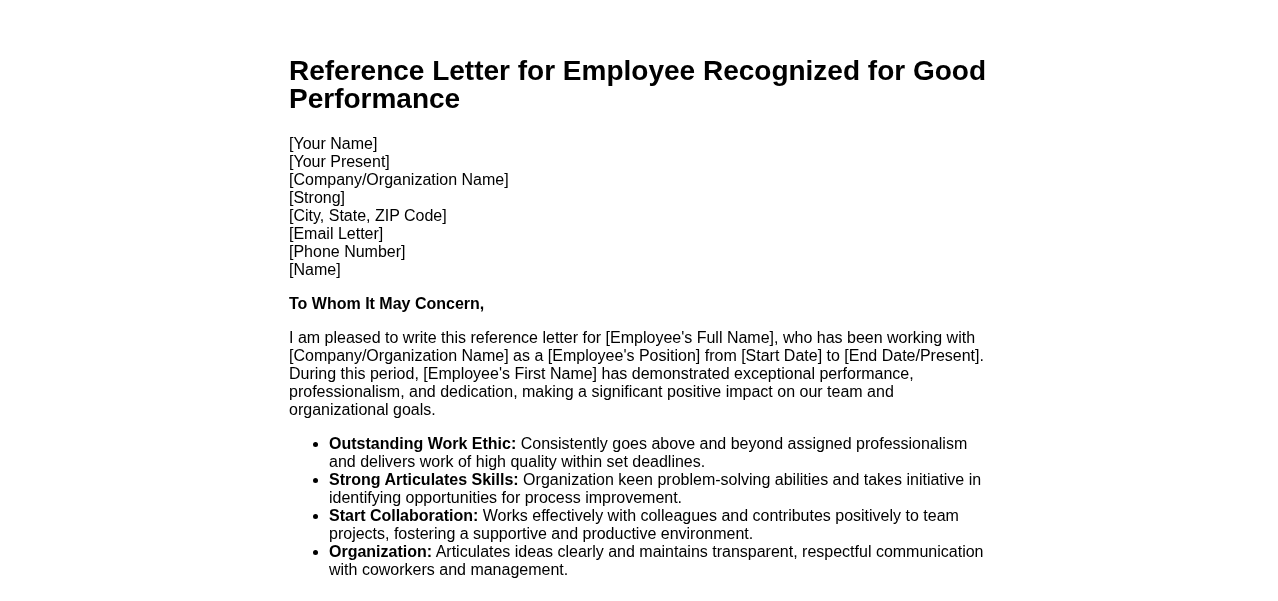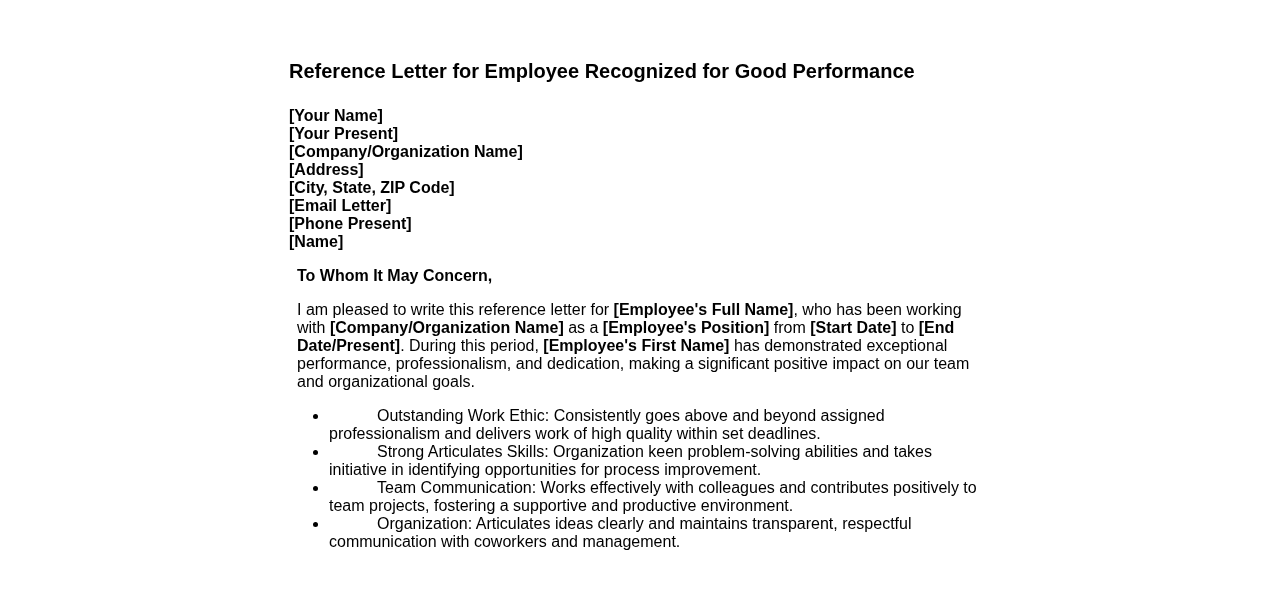--- a/index.html
+++ b/index.html
@@ -15,81 +15,80 @@
     font-size: 16px;
     line-height: 18px;
     color: #000000;
   }
   .page {
     width: 700px;
     margin: 0 auto;
     padding-top: 57px;
   }
   h1.doc-title {
-    font-size: 20px;
+    font-size: 28px;
     line-height: 28px;
     font-weight: bold;
     margin: 0 0 22px 0;
   }
   p.block {
-    margin: 16px 8px;
+    margin: 16px 0;
   }
   p.first-block {
     margin: 0;
   }
   .sender-line {
-    font-weight: bold;
+    font-weight: normal;
   }
   .salutation {
     font-weight: bold;
   }
-  b { font-weight: bold; }
+  b { font-weight: normal; }
   ul.strengths-list {
     margin: 16px 0;
     padding-left: 40px;
   }
   ul.strengths-list li {
     line-height: 18px;
   }
   .bullet-label {
-    font-weight: normal;
-    margin-left: 48px;
+    font-weight: bold;
   }
 </style>
 </head>
 <body>
 
 <div class="page">
 
   <h1 class="doc-title">Reference Letter for Employee Recognized for Good Performance</h1>
 
   <p class="block first-block">
     <span class="sender-line">[Your Name]</span><br>
     <span class="sender-line">[Your Present]</span><br>
     <span class="sender-line">[Company/Organization Name]</span><br>
-    <span class="sender-line">[Address]</span><br>
+    <span class="sender-line">[Strong]</span><br>
     <span class="sender-line">[City, State, ZIP Code]</span><br>
     <span class="sender-line">[Email Letter]</span><br>
-    <span class="sender-line">[Phone Present]</span><br>
+    <span class="sender-line">[Phone Number]</span><br>
     <span class="sender-line">[Name]</span>
   </p>
 
   <p class="block salutation">To Whom It May Concern,</p>
 
   <p class="block">I am pleased to write this reference letter for <b>[Employee's Full Name]</b>, who has been working with <b>[Company/Organization Name]</b> as a <b>[Employee's Position]</b> from <b>[Start Date]</b> to <b>[End Date/Present]</b>. During this period, <b>[Employee's First Name]</b> has demonstrated exceptional performance, professionalism, and dedication, making a significant positive impact on our team and organizational goals.</p>
 
 
   <ul class="strengths-list">
     <li>
       <span class="bullet-label">Outstanding Work Ethic:</span><span> Consistently goes above and beyond assigned professionalism and delivers work of high quality within set deadlines.</span>
     </li>
     <li>
       <span class="bullet-label">Strong Articulates Skills:</span><span> Organization keen problem-solving abilities and takes initiative in identifying opportunities for process improvement.</span>
     </li>
     <li>
-      <span class="bullet-label">Team Communication:</span><span> Works effectively with colleagues and contributes positively to team projects, fostering a supportive and productive environment.</span>
+      <span class="bullet-label">Start Collaboration:</span><span> Works effectively with colleagues and contributes positively to team projects, fostering a supportive and productive environment.</span>
     </li>
     <li>
       <span class="bullet-label">Organization:</span><span> Articulates ideas clearly and maintains transparent, respectful communication with coworkers and management.</span>
     </li>
   </ul>
 
 </div>
 
 </body></html>

